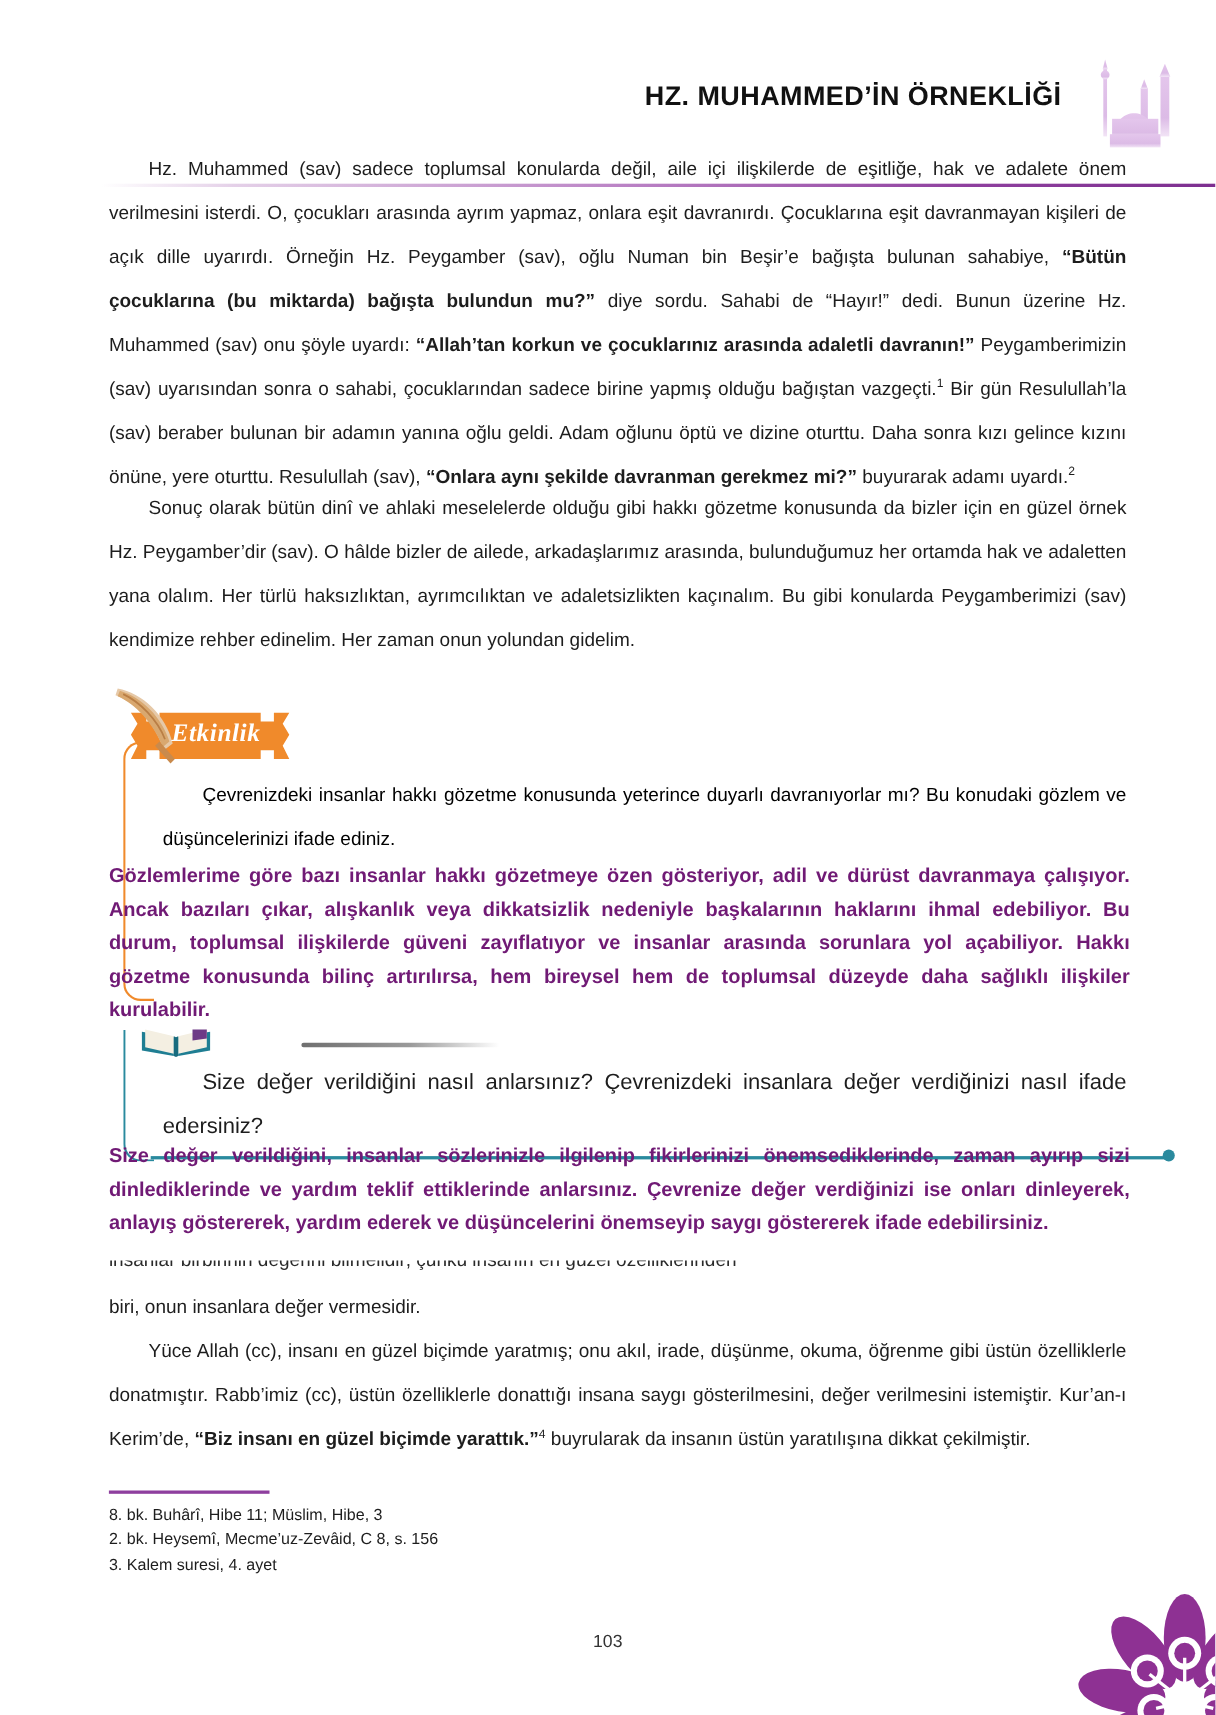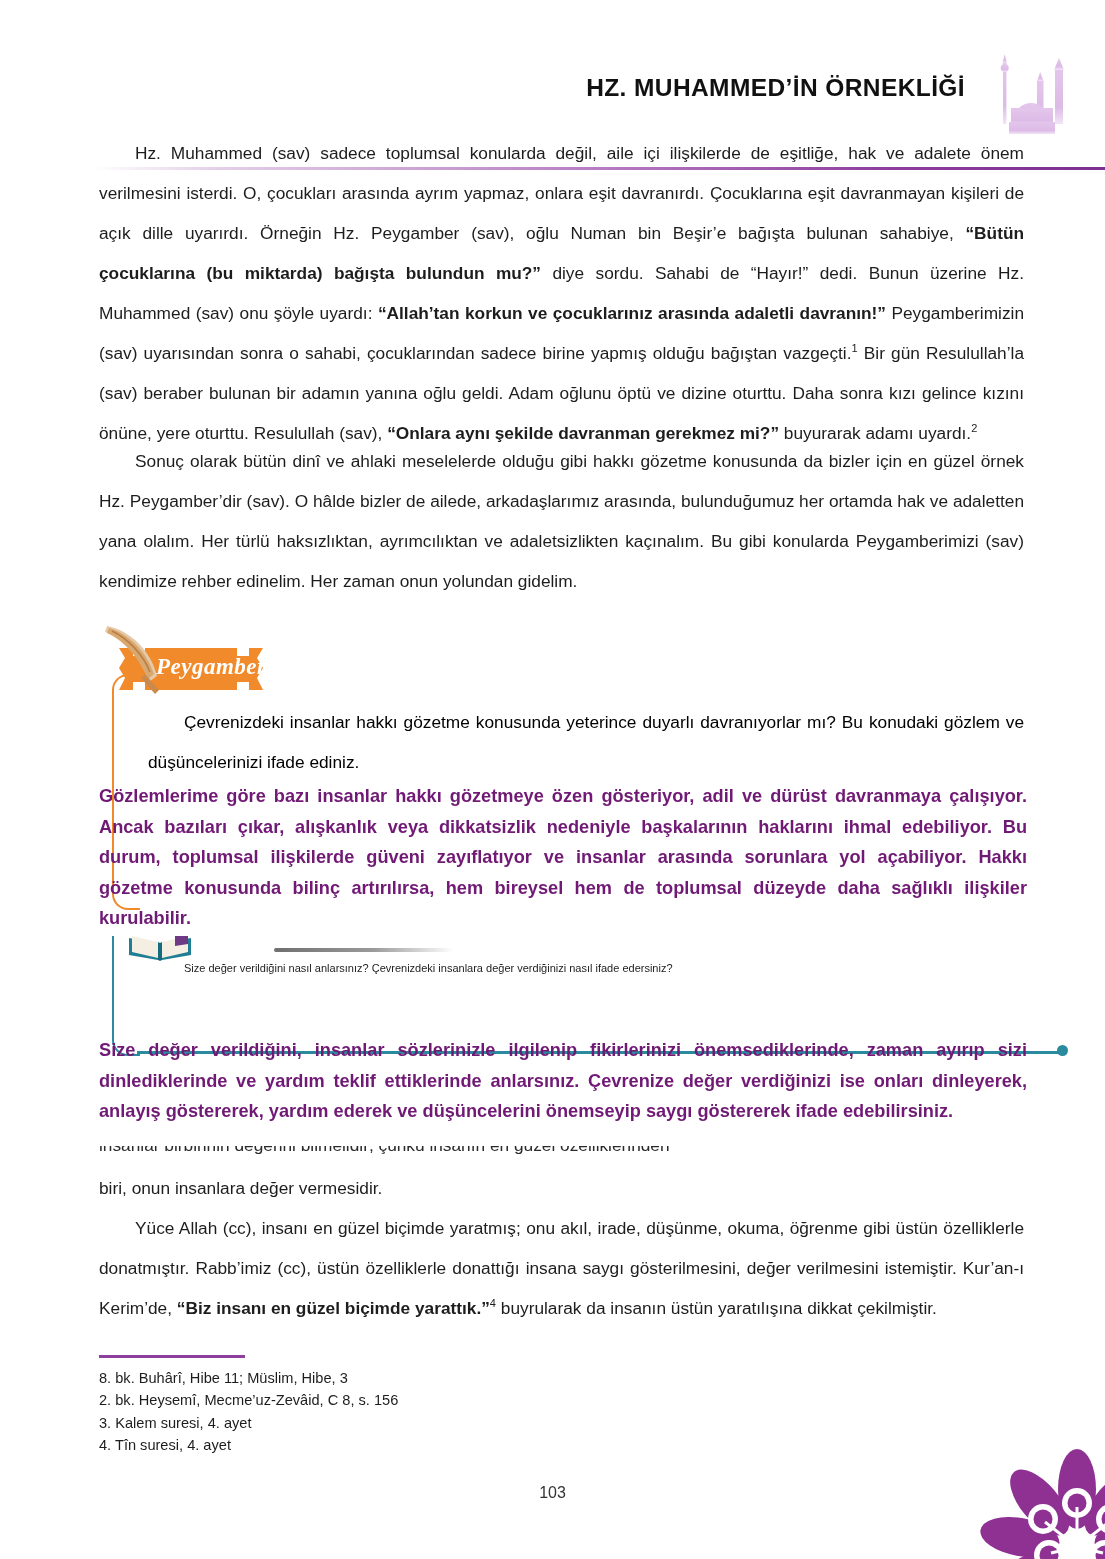--- a/index.html
+++ b/index.html
@@ -77,22 +77,22 @@
     position:absolute;left:958px;top:127px;width:11px;height:11px;
     border-radius:50%;background:#2A8A9E;
   }
   .book-icon{position:absolute;left:28px;top:16px;width:66px;height:30px;}
   .grey-rule{
     position:absolute;left:175px;top:30px;width:180px;height:4px;
     background:linear-gradient(to right,#6f6f6f 0%,#9a9a9a 55%,#ffffff 100%);
     border-radius:2px;
   }
   .act2-q{
-    position:absolute;left:49px;top:30px;width:876px;
-    font-size:11px;line-height:40px;text-align:justify;color:#1d1d1d;
+    position:absolute;left:49px;top:46px;width:876px;
+    font-size:20px;line-height:40px;text-align:justify;color:#1d1d1d;
   }
   .act2-q .ind{text-indent:36px;display:block;}
 
   
   .ghost{
     position:absolute;left:99px;top:1146px;width:925px;height:20px;
     overflow:hidden;
   }
   .ghost span{
     display:block;position:relative;top:-21px;
@@ -170,21 +170,21 @@
         <path d="M4 4 L18 4 L18 12 L30 12 L30 4 L122 4 L122 12 L134 12 L134 4 L148 4
                  L142 14 L148 24 L142 34 L148 46 L134 46 L134 38 L122 38 L122 46
                  L30 46 L30 38 L18 38 L18 46 L4 46 L10 34 L4 24 L10 14 Z" fill="#F08A2B"></path>
       </svg>
       <svg class="quill" viewBox="0 0 72 74">
         <path d="M8 2 C30 6 52 26 58 52 L50 58 C42 34 24 14 6 8 Z" fill="#E6C9A8"></path>
         <path d="M10 4 C30 10 48 28 55 50 L49 55 C40 33 24 16 8 9 Z" fill="#D9A86F"></path>
         <path d="M13 7 C28 14 44 30 51 48" stroke="#B97E45" stroke-width="1.6" fill="none"></path>
         <path d="M46 50 L60 66 L56 70 L42 54 Z" fill="#C98A4C"></path>
       </svg>
-      <div style="position:absolute;left:57px;top:18px;font-family:'Liberation Serif','DejaVu Serif',serif;font-style:italic;font-weight:bold;font-size:23px;color:#ffffff;letter-spacing:.5px;">Peygamber</div>
+      <div style="position:absolute;left:57px;top:18px;font-family:'Liberation Serif','DejaVu Serif',serif;font-style:italic;font-weight:bold;font-size:23px;color:#ffffff;letter-spacing:.5px;">Etkinlik</div>
     </div>
 
     <div class="act-q">
       <span class="ind">Çevrenizdeki insanlar hakkı gözetme konusunda yeterince duyarlı davranıyorlar mı? Bu konudaki gözlem ve düşüncelerinizi ifade ediniz.</span>
     </div>
   </div>
 
   <div class="answer ans1">Gözlemlerime göre bazı insanlar hakkı gözetmeye özen gösteriyor, adil ve dürüst davranmaya çalışıyor. Ancak bazıları çıkar, alışkanlık veya dikkatsizlik nedeniyle başkalarının haklarını ihmal edebiliyor. Bu durum, toplumsal ilişkilerde güveni zayıflatıyor ve insanlar arasında sorunlara yol açabiliyor. Hakkı gözetme konusunda bilinç artırılırsa, hem bireysel hem de toplumsal düzeyde daha sağlıklı ilişkiler kurulabilir.</div>
 
   <div class="act2">
@@ -222,21 +222,20 @@
     <p class="body indent">
       <span>Yüce Allah (cc), insanı en güzel biçimde yaratmış; onu akıl, irade, düşünme, okuma, öğrenme gibi üstün özelliklerle donatmıştır. Rabb’imiz (cc), üstün özelliklerle donattığı insana saygı gösterilmesini, değer verilmesini istemiştir. Kur’an-ı Kerim’de, </span><b class="q">“Biz insanı en güzel biçimde yarattık.”</b><sup>4</sup><span> buyrularak da insanın üstün yaratılışına dikkat çekilmiştir.</span>
     </p>
   </div>
 
   <div class="fn">
     <div class="fn-rule"></div>
     <div class="fn-line">8. bk. Buhârî, Hibe 11; Müslim, Hibe, 3</div>
     <div class="fn-line">2. bk. Heysemî, Mecme’uz-Zevâid, C 8, s. 156</div>
     <div class="fn-line">3. Kalem suresi, 4. ayet</div>
-    <div class="fn-line">4. Tîn suresi, 4. ayet</div>
   </div>
 
   <div class="pageno">103</div>
 
   <svg class="flower" viewBox="0 0 160 150">
     <g fill="#8E3193">
       <g transform="translate(132,138)">
         <g>
           <ellipse cx="0" cy="-58" rx="19" ry="40"></ellipse>
           <ellipse cx="0" cy="-58" rx="19" ry="40" transform="rotate(40)"></ellipse>

